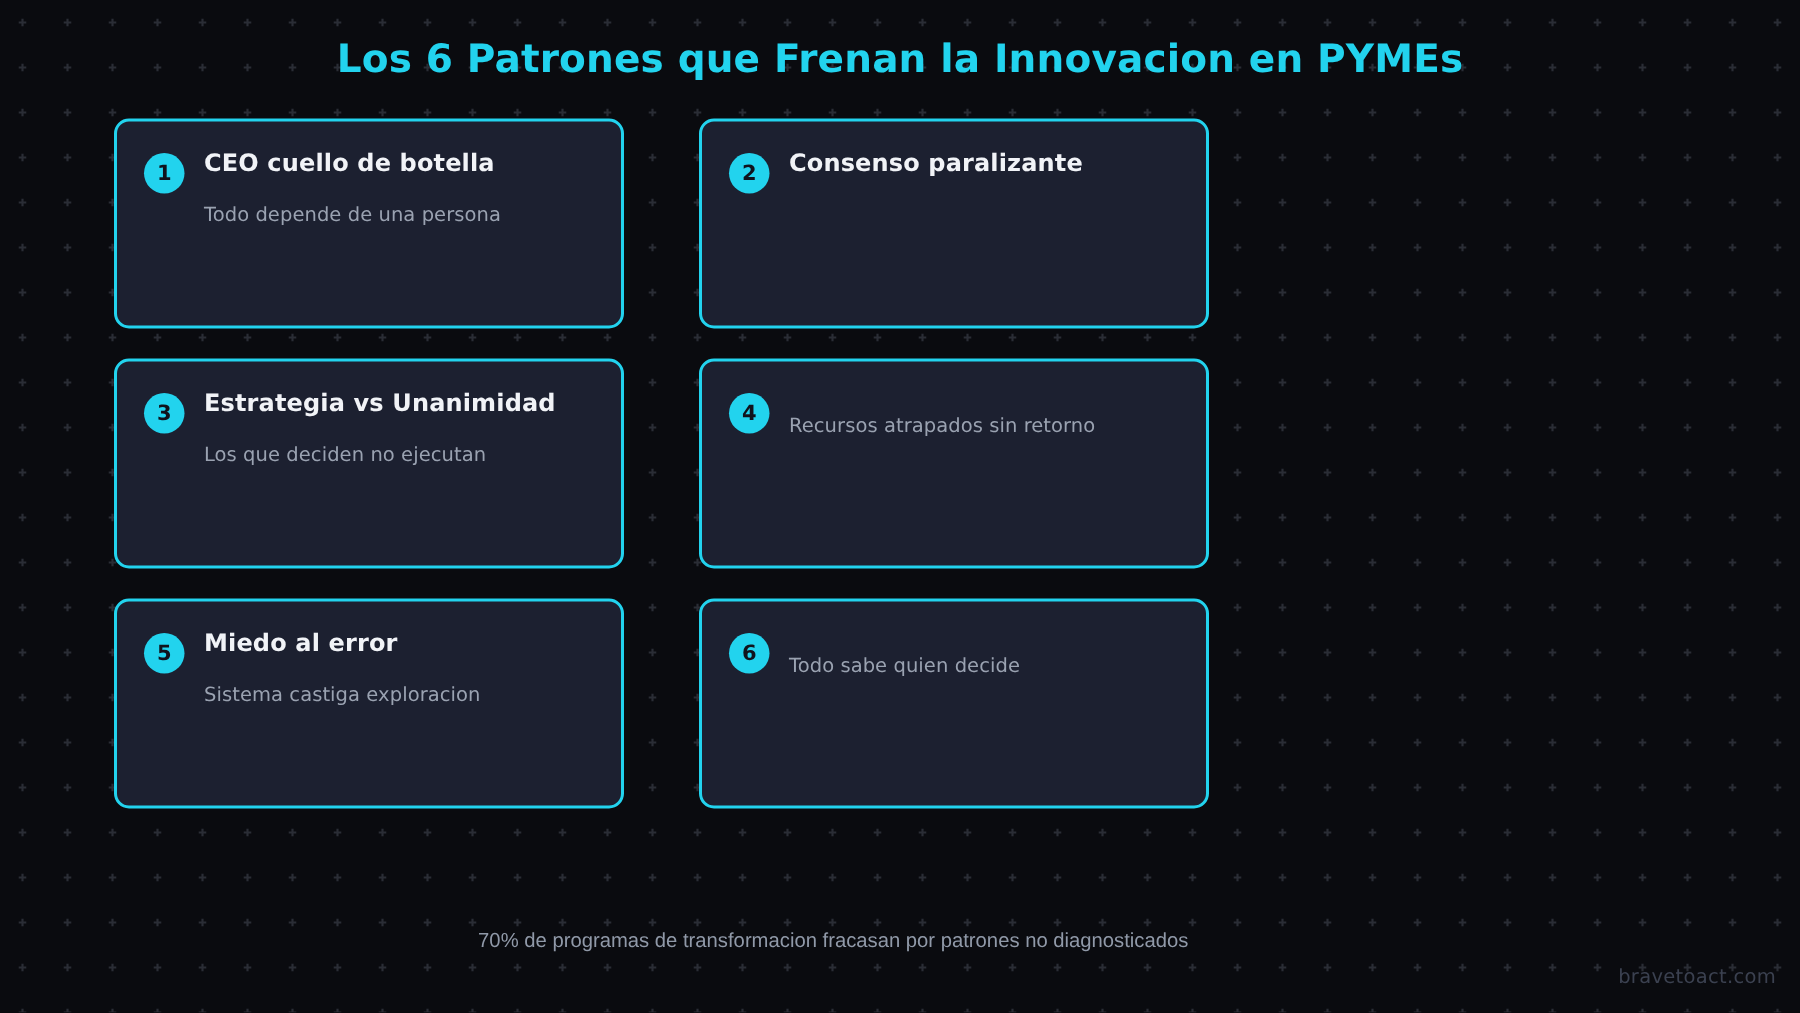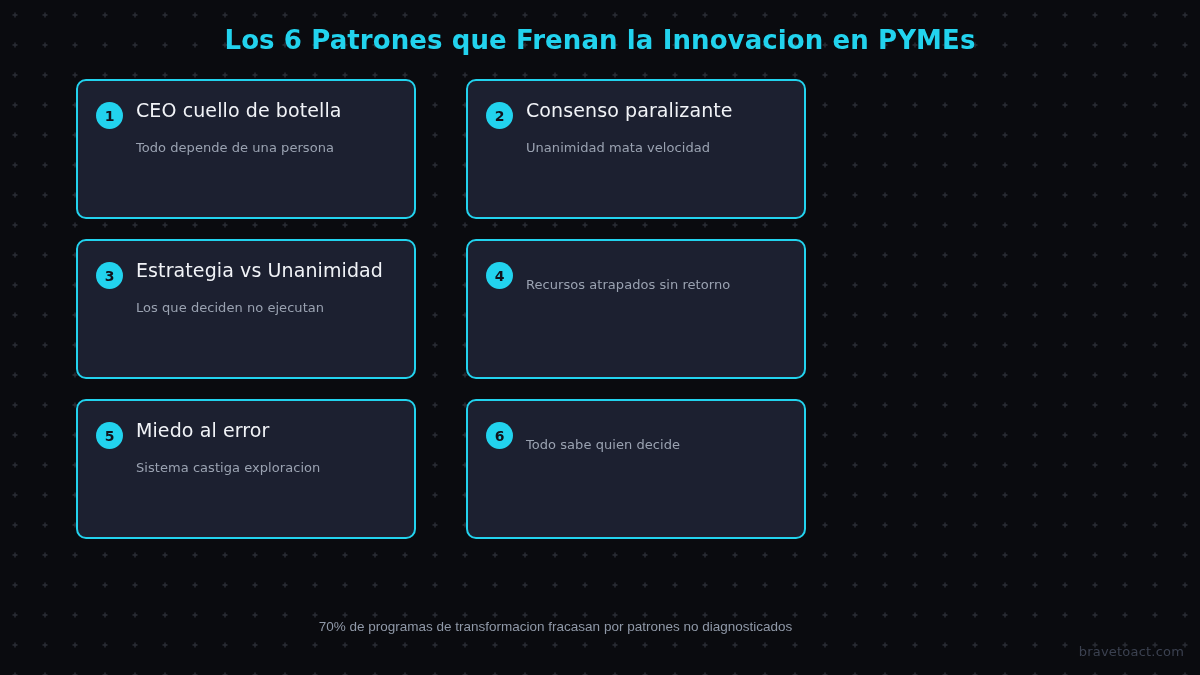--- a/index.html
+++ b/index.html
@@ -92,22 +92,22 @@
     line-height: 1;
     margin-top: 3px;
   }
 
   .card-texts {
     flex: 1 1 auto;
     min-width: 0;
   }
 
   .card-title {
-    font-size: 19px;
-    font-weight: normal;
+    font-size: 16px;
+    font-weight: bold;
     color: #f1f3f7;
     line-height: 1.2;
     letter-spacing: 0.1px;
   }
 
   .card-sub {
     margin-top: 18px;
     font-size: 13px;
     color: #9aa2b1;
     line-height: 1.3;
@@ -165,21 +165,20 @@
           <div class="card-sub">Todo depende de una persona</div>
         </div>
       </div>
     </div>
 
     <div class="card col-right row-1">
       <div class="card-head">
         <div class="badge">2</div>
         <div class="card-texts">
           <div class="card-title">Consenso paralizante</div>
-          <div class="card-sub">Unanimidad mata velocidad</div>
         </div>
       </div>
     </div>
 
     <div class="card col-left row-2">
       <div class="card-head">
         <div class="badge">3</div>
         <div class="card-texts">
           <div class="card-title">Estrategia vs Unanimidad</div>
           <div class="card-sub">Los que deciden no ejecutan</div>

